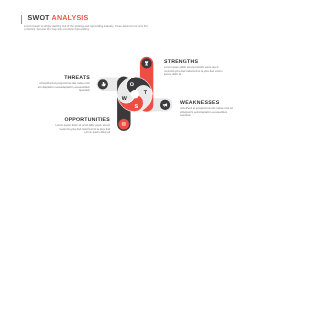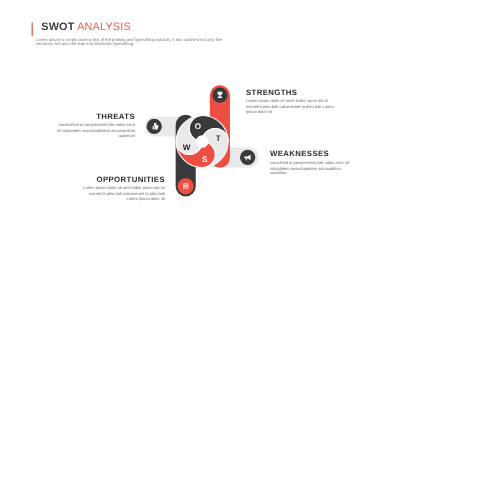--- a/index.html
+++ b/index.html
@@ -4,21 +4,21 @@
 <style>
   html,body{margin:0;padding:0;background:#fff;}
   body{width:281px;height:318px;font-family:"Liberation Sans",sans-serif;overflow:hidden;-webkit-font-smoothing:antialiased;text-rendering:geometricPrecision;}
   .page{position:relative;width:281px;height:318px;background:#fff;}
 
   
   .hero{position:absolute;left:0;top:0;width:281px;height:158px;background:#fff;overflow:hidden;}
   .hero-title{position:absolute;left:21px;top:14px;}
   .tbar{position:absolute;left:0;top:0.5px;width:1.3px;height:9px;background:#e8736a;}
   .t1{position:absolute;left:6.5px;top:0px;white-space:nowrap;font-size:7.2px;font-weight:bold;color:#3b3b3d;letter-spacing:.15px;line-height:8px;}
-  .t2{color:#ee5a4f;font-weight:normal;}
+  .t2{color:#ee5a4f;font-weight:bold;}
   .wheel{position:absolute;left:0;top:0;}
   .wl{font-family:"Liberation Sans",sans-serif;font-size:5.4px;font-weight:bold;text-anchor:middle;}
   .hero-sub{position:absolute;left:24px;top:24.5px;width:129px;font-size:2.75px;line-height:3.6px;color:#77777a;}
 
   
   .blk{position:absolute;}
   .blk .h{font-size:5.2px;font-weight:bold;color:#2f2f31;letter-spacing:.25px;}
   .blk .b{font-size:2.7px;line-height:3.6px;color:#6d6d70;margin-top:1.6px;}
   .blk.r{text-align:right;}
   .blk.l{text-align:left;}

